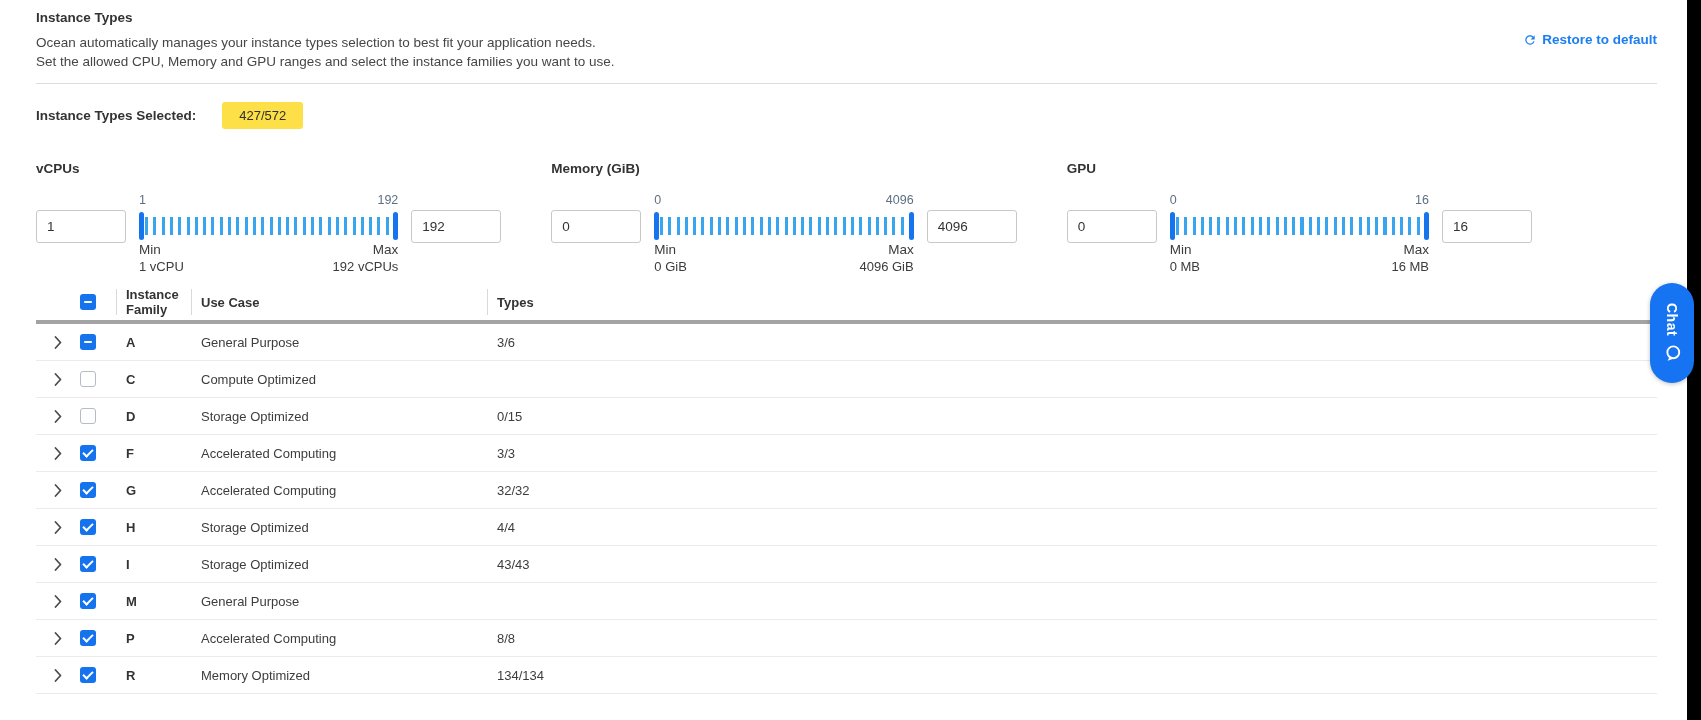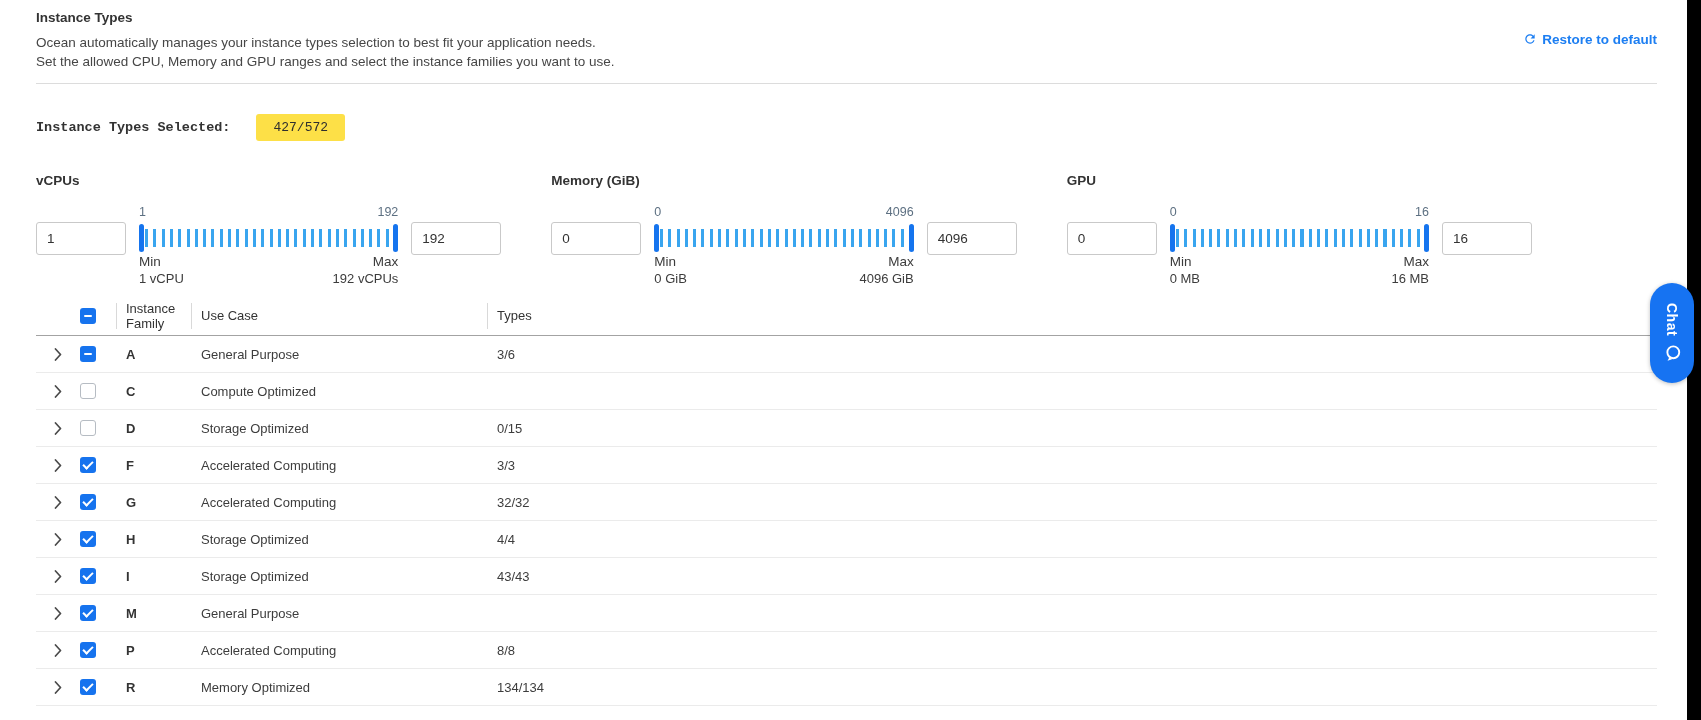--- a/index.html
+++ b/index.html
@@ -12,28 +12,28 @@
     color:#333;
   }
   .screen-edge { position:absolute; top:0; right:0; width:14px; height:720px; background:#000; }
   .content { position:absolute; left:36px; top:0; width:1621px; }
 
   
   .page-title { margin-top:10px; font-size:13.5px; font-weight:700; color:#333; }
   .desc { margin-top:8px; font-size:13.5px; line-height:19px; color:#464646; }
   .restore-link {
     position:absolute; top:32px; right:44px;
-    display:flex; gap:5px;
+    display:flex; align-items:center; gap:5px;
     font-size:13.5px; font-weight:700; color:#1c7ef2; cursor:pointer;
     background:none; border:none; font-family:inherit;
   }
   .hdr-divider { margin-top:12px; border:none; border-top:1px solid #dcdcdc; }
 
   
-  .selected-row { margin-top:29px; display:flex; align-items:center; height:28px;font-family:Liberation Mono, monospace; }
+  .selected-row { margin-top:17px; display:flex; align-items:center; height:28px; }
   .selected-label { font-size:13.5px; font-weight:700; color:#333; }
   .selected-badge {
     margin-left:26px; background:#fde047; border-radius:3px;
     padding:6px 17px; font-size:13px; color:#2f2f2f;
   }
 
   
   .sliders { margin-top:32px; display:grid; grid-template-columns:repeat(3,1fr); column-gap:50px; width:1496px; }
   .slider-title { font-size:13.5px; font-weight:700; color:#333; height:18px; }
   .slider-body { display:flex; margin-top:14px; }
@@ -54,21 +54,21 @@
   .slider-handle.right { right:0; }
   .slider-minmax { display:flex; justify-content:space-between; font-size:13.5px; color:#3c3c3c; margin-top:1px; }
   .slider-sub { display:flex; justify-content:space-between; font-size:13px; color:#3c3c3c; margin-top:2px;text-align:right; }
 
   
   .itable { margin-top:10px; width:1621px; }
   .trow {
     display:grid; grid-template-columns:44px 36px 75px 296px 1fr;
     align-items:center; height:37px; border-bottom:1px solid #ebebeb;
   }
-  .trow.thead { height:40px; border-bottom:1px solid #a3a3a3; font-weight:400; color:#333; }
+  .trow.thead { height:40px; border-bottom:4px solid #a3a3a3; font-weight:700; color:#333; }
   .hcell { position:relative; font-size:13px; line-height:15px; padding-left:10px; }
   .hcell::before {
     content:''; position:absolute; left:0; top:50%; transform:translateY(-50%);
     width:1px; height:26px; background:#d9d9d9;
   }
   .cell { font-size:13px; color:#3d3d3d; padding-left:10px; }
   .cell.family { font-weight:700; color:#333; }
   .chev-wrap { display:flex; justify-content:center; align-items:center; cursor:pointer; width:44px; height:100%; }
   .cb-wrap { display:flex; align-items:center; }
   .cb { width:16px; height:16px; border-radius:3px; display:inline-flex; align-items:center; justify-content:center; cursor:pointer; }

